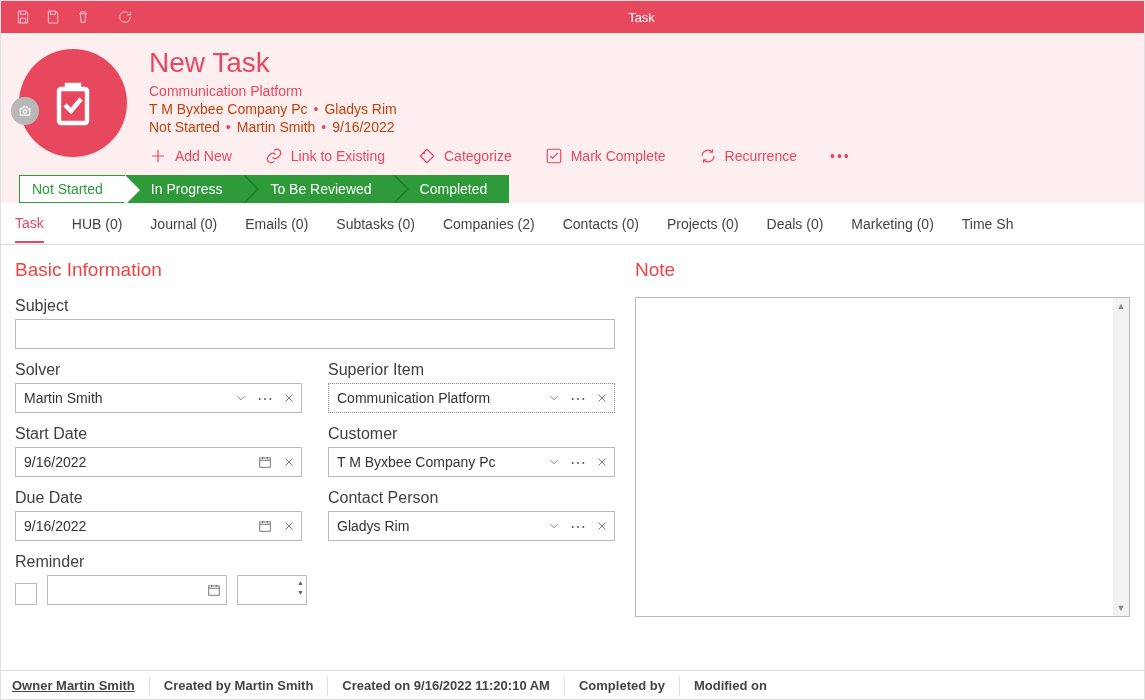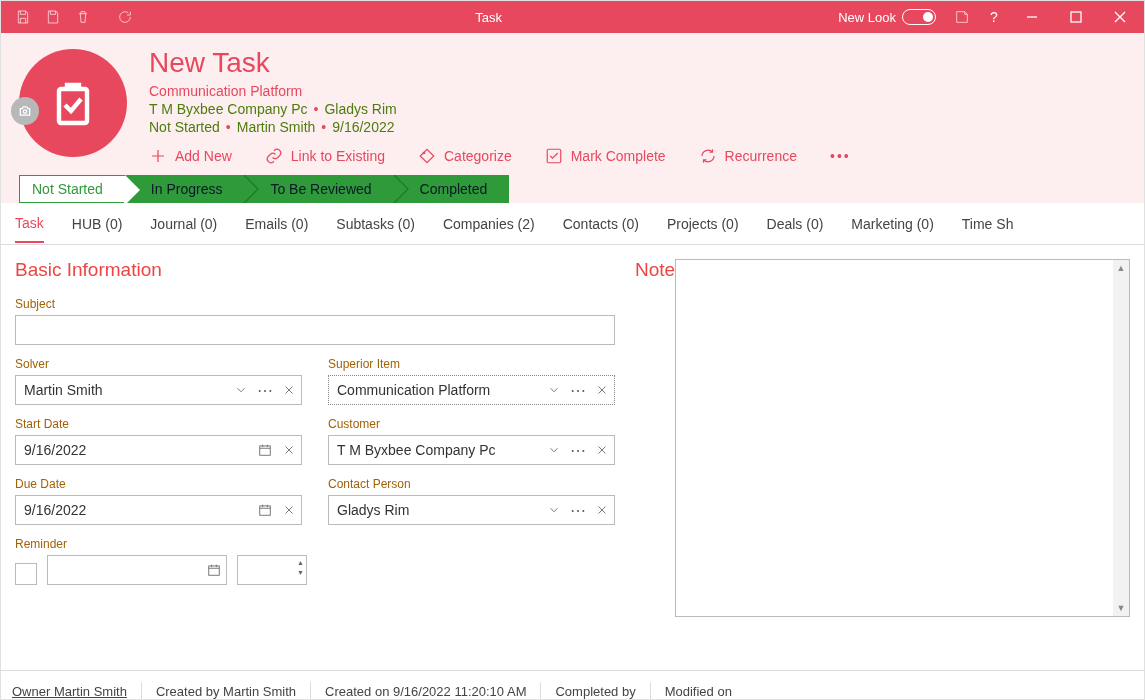--- a/index.html
+++ b/index.html
@@ -21,49 +21,49 @@
 
 .header { background: #fdeef0; padding: 12px 8px 0 18px; position: relative; }
 .header-row { display: flex; gap: 22px; }
 .task-icon-circle { width: 108px; height: 108px; background: #e8485d; border-radius: 50%; display: flex; align-items: center; justify-content: center; position: relative; margin-top: 4px; }
 .task-icon-circle svg { width: 48px; height: 48px; fill: none; stroke: #fff; stroke-width: 2.2; }
 .camera-badge { position: absolute; left: -8px; bottom: 32px; width: 28px; height: 28px; background: #b8b8b8; border-radius: 50%; display: flex; align-items: center; justify-content: center; }
 .camera-badge svg { width: 16px; height: 14px; fill: #fff; }
 .header-text { padding-top: 2px; }
 .header-title { font-size: 28px; font-weight: 400; color: #e8485d; }
 .header-sub { font-size: 14px; color: #e8485d; margin-top: 4px; }
-.header-meta { font-size: 14px; color: #4d7c0f; margin-top: 2px; }
+.header-meta { font-size: 14px; color: #c2410c; margin-top: 2px; }
 .header-meta .dot::before { content: "•"; margin: 0 6px; color: #e8485d; }
 .header-actions { display: flex; gap: 33px; margin-top: 12px; padding-bottom: 10px; }
 .act-btn { display: flex; align-items: center; gap: 8px; color: #e8485d; font-size: 14px; cursor: pointer; }
 .act-btn svg { width: 18px; height: 18px; stroke: #e8485d; fill: none; stroke-width: 1.6; }
 .more-dots { letter-spacing: 2px; }
 
 
 .stages { display: flex; height: 28px; overflow: hidden; }
-.stage { position: relative; display: flex; align-items: center; padding: 0 22px 0 26px; font-size: 14px; color: #0f172a; }
+.stage { position: relative; display: flex; align-items: center; padding: 0 22px 0 26px; font-size: 14px; color: #ffffff; }
 .stage.first { background: #fff; color: #2e9a3a; border: 1px solid #2e9a3a; border-right: none; padding-left: 12px; }
 .stage.green { background: #2e9a3a; }
 .stage::after { content: ""; position: absolute; right: -13px; top: 0; width: 0; height: 0; border-top: 14px solid transparent; border-bottom: 14px solid transparent; border-left: 14px solid #2e9a3a; z-index: 2; }
 .stage.first::after { border-left-color: #fff; }
 .stage::before { content: ""; position: absolute; right: -15px; top: -1px; width: 0; height: 0; border-top: 15px solid transparent; border-bottom: 15px solid transparent; border-left: 15px solid #fff; z-index: 1; }
 .stage.green::before { border-left-color: #1f7a29; }
 .stage.last::after, .stage.last::before { display: none; }
 
 
 .tabs { display: flex; align-items: center; border-bottom: 1px solid #ddd; height: 42px; padding: 0 14px; gap: 28px; position: relative; }
 .tab { font-size: 14px; color: #444; cursor: pointer; padding: 10px 0; white-space: nowrap; }
 .tab.active { color: #e8485d; border-bottom: 2px solid #e8485d; margin-bottom: -1px; }
 
 
 .main { display: flex; padding: 14px 14px 0 14px; gap: 20px; height: 372px; }
 .left { flex: 0 0 600px; }
-.right { flex: 1; display: flex; flex-direction: row; }
+.right { flex: 1; display: flex; flex-direction: column; }
 .section-title { font-size: 19px; color: #ef4444; margin-bottom: 16px; font-weight: 400; }
-.field-label { font-size: 12px; color: #a16207; margin-bottom: 4px; display: block; }
+.field-label { font-size: 16px; color: #404040; margin-bottom: 4px; display: block; }
 .full { width: 596px; }
 .row2 { display: flex; gap: 26px; margin-top: 12px; }
 .col { flex: 1; }
 input[type=text], .input-box { width: 100%; height: 30px; border: 1px solid #bbb; padding: 0 8px; font-size: 14px; color: #333; background: #fff; }
 .input-wrap { position: relative; display: flex; align-items: center; border: 1px solid #bbb; height: 30px; background: #fff; }
 .input-wrap.dotted { border-style: dotted; border-color: #888; }
 .input-wrap input { border: none; flex: 1; height: 100%; padding: 0 8px; font-size: 14px; outline: none; }
 .ic { width: 24px; height: 28px; display: flex; align-items: center; justify-content: center; cursor: pointer; color: #666; }
 .ic svg { width: 14px; height: 14px; stroke: #666; fill: none; stroke-width: 1.5; }
 .reminder-row { display: flex; gap: 10px; align-items: flex-end; }
@@ -71,21 +71,21 @@
 .spinner { width: 70px; height: 30px; border: 1px solid #bbb; position: relative; }
 .spinner .arrows { position: absolute; right: 2px; top: 2px; display: flex; flex-direction: column; gap: 0; }
 .spinner .arrows span { font-size: 7px; line-height: 10px; color: #666; cursor: pointer; }
 
 .note-area { flex: 1; border: 1px solid #bbb; margin-top: 0; position: relative; }
 .note-scroll { position: absolute; right: 0; top: 0; bottom: 0; width: 16px; background: #f2f2f2; }
 .note-scroll .up, .note-scroll .down { height: 16px; display: flex; align-items: center; justify-content: center; font-size: 9px; color: #888; }
 .note-scroll .down { position: absolute; bottom: 0; width: 100%; }
 
 
-.statusbar { position: absolute; bottom: 0; left: 0; right: 0; height: 30px; border-top: 1px solid #ddd; display: flex; align-items: flex-end; padding: 0 12px; font-size: 13px; color: #444; gap: 0; }
+.statusbar { position: absolute; bottom: 0; left: 0; right: 0; height: 30px; border-top: 1px solid #ddd; display: flex; align-items: center; padding: 0 12px; font-size: 13px; color: #444; gap: 0; font-weight: bold; }
 .statusbar .cell { padding: 0 14px; border-right: 1px solid #ddd; height: 18px; display: flex; align-items: center; }
 .statusbar .cell:first-child { padding-left: 0; text-decoration: underline; }
 .statusbar .cell:last-child { border-right: none; }
 </style>
 </head>
 <body>
 
 <div class="titlebar">
   <div class="titlebar-left">
     <div class="tb-btn">
@@ -103,49 +103,20 @@
           <path d="M6 7h12M9 7V4h6v3M8 7l1 13h6l1-13" fill="none"></path>
         </svg>
       </div>
     <div class="tb-btn" style="margin-left:12px">
         <svg viewBox="0 0 24 24">
           <path d="M20 12a8 8 0 1 1-3-6.2M20 4v5h-5" fill="none"></path>
         </svg>
       </div>
   </div>
   <div class="titlebar-center">Task</div>
-  <div class="titlebar-right">
-    <div class="newlook">
-      <span>New Look</span>
-      <div class="toggle">
-          <div class="knob"></div>
-        </div>
-    </div>
-    <div class="tb-btn">
-        <svg viewBox="0 0 24 24">
-          <path d="M4 4h12l4 4v12H4z M16 4v4h4" fill="none"></path>
-        </svg>
-      </div>
-    <div class="tb-btn" style="font-size:14px;color:#fff">?</div>
-    <div class="win-btn">
-        <svg viewBox="0 0 12 12">
-          <path d="M1 6h10"></path>
-        </svg>
-      </div>
-    <div class="win-btn">
-        <svg viewBox="0 0 12 12">
-          <rect x="1" y="1" width="10" height="10"></rect>
-        </svg>
-      </div>
-    <div class="win-btn">
-        <svg viewBox="0 0 12 12">
-          <path d="M1 1l10 10M11 1L1 11"></path>
-        </svg>
-      </div>
-  </div>
 </div>
 
 <div class="header">
   <div class="header-row">
     <div class="task-icon-circle">
       <svg viewBox="0 0 24 24">
           <rect x="5" y="5" width="14" height="17" rx="1"></rect>
           <path d="M9 5V3h6v2"></path>
           <path d="M8 13l3 3 5-6"></path>
         </svg>

